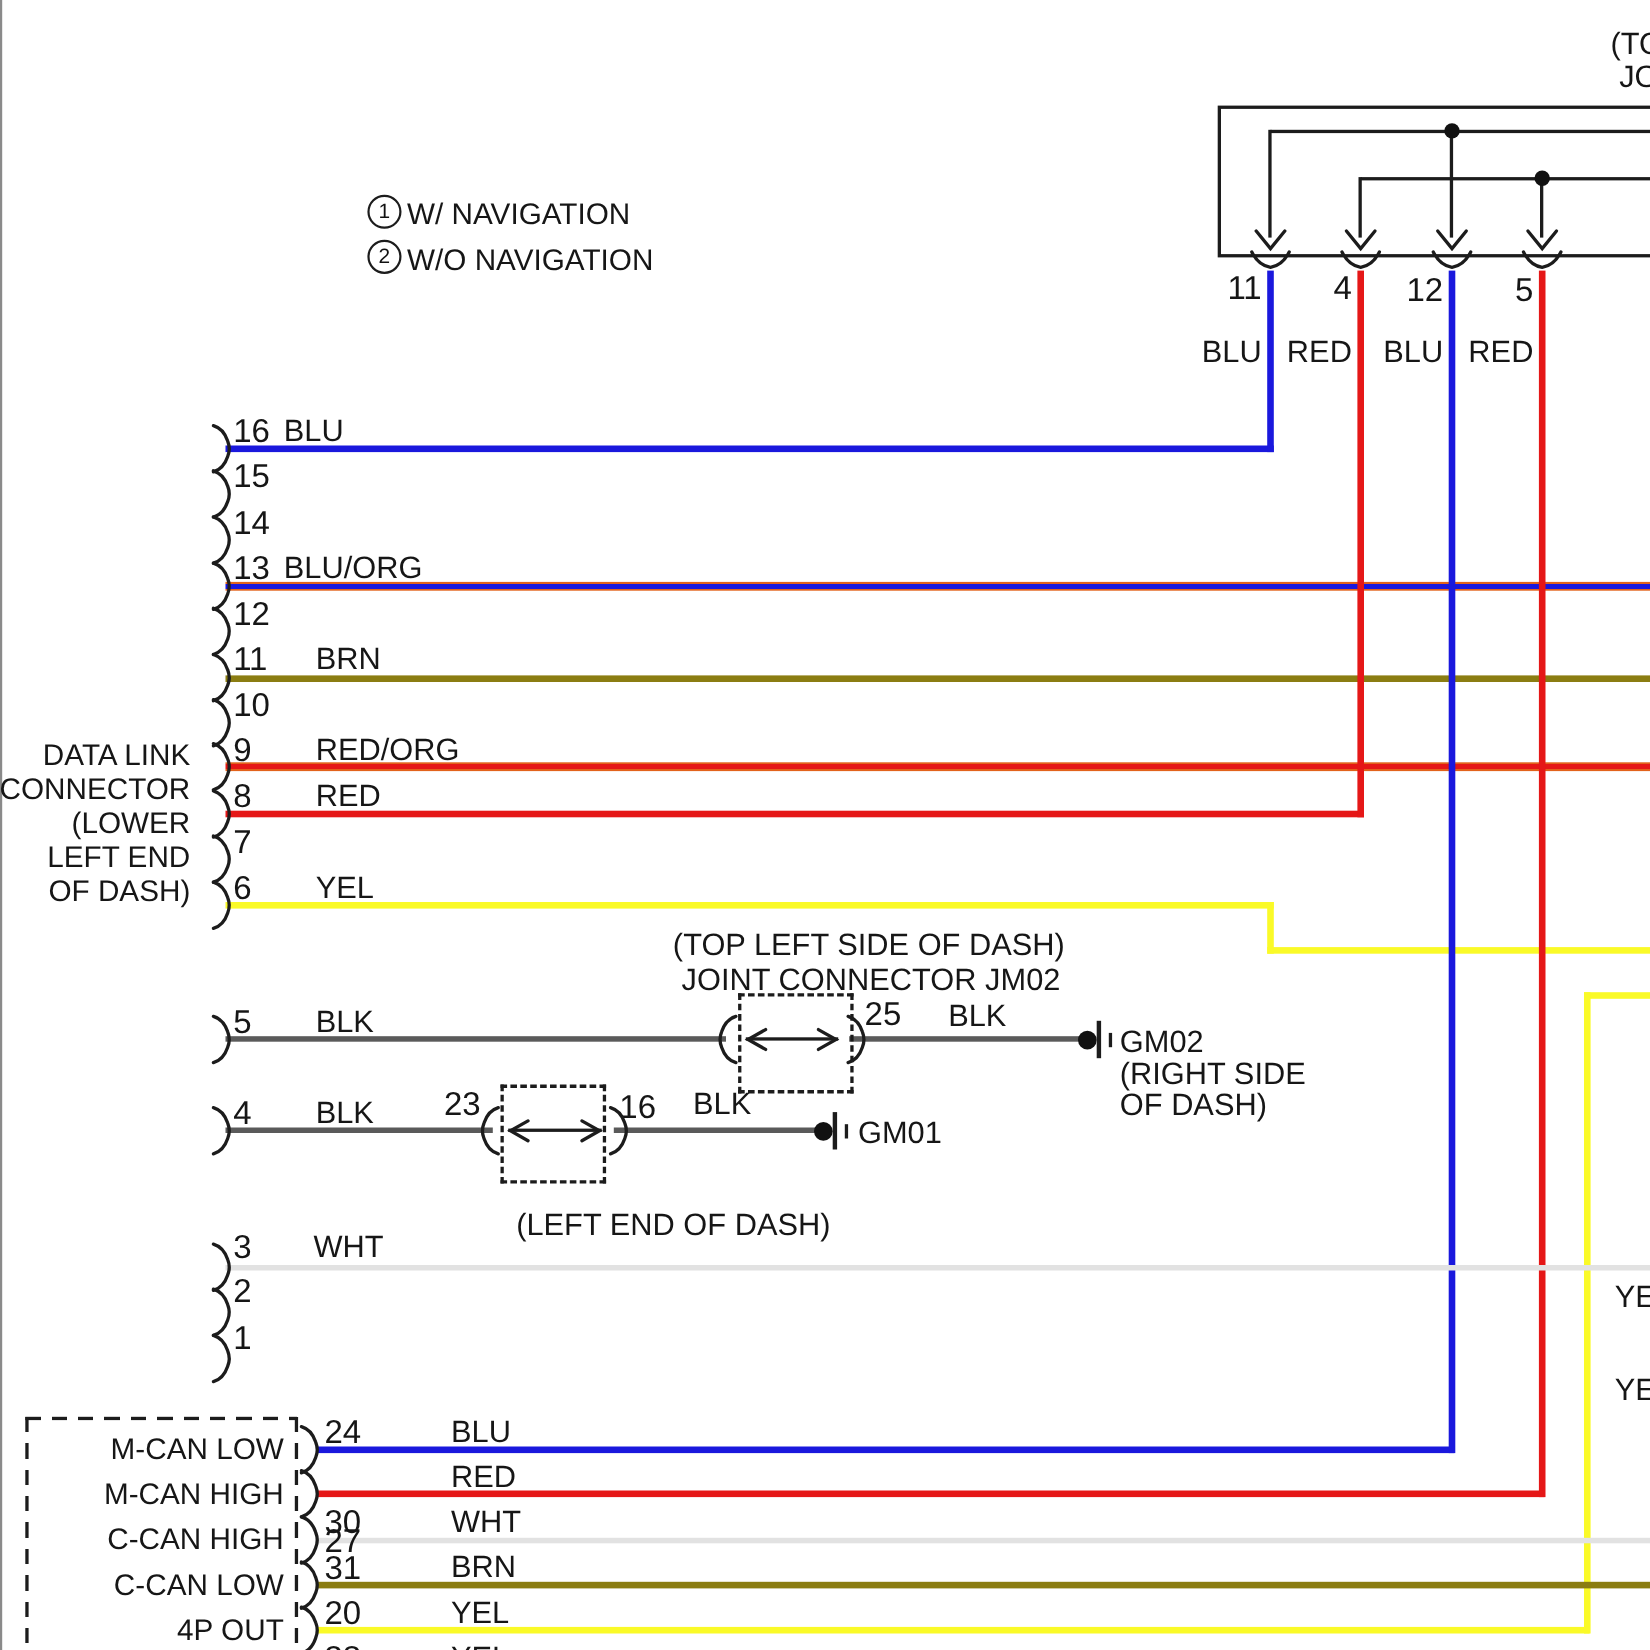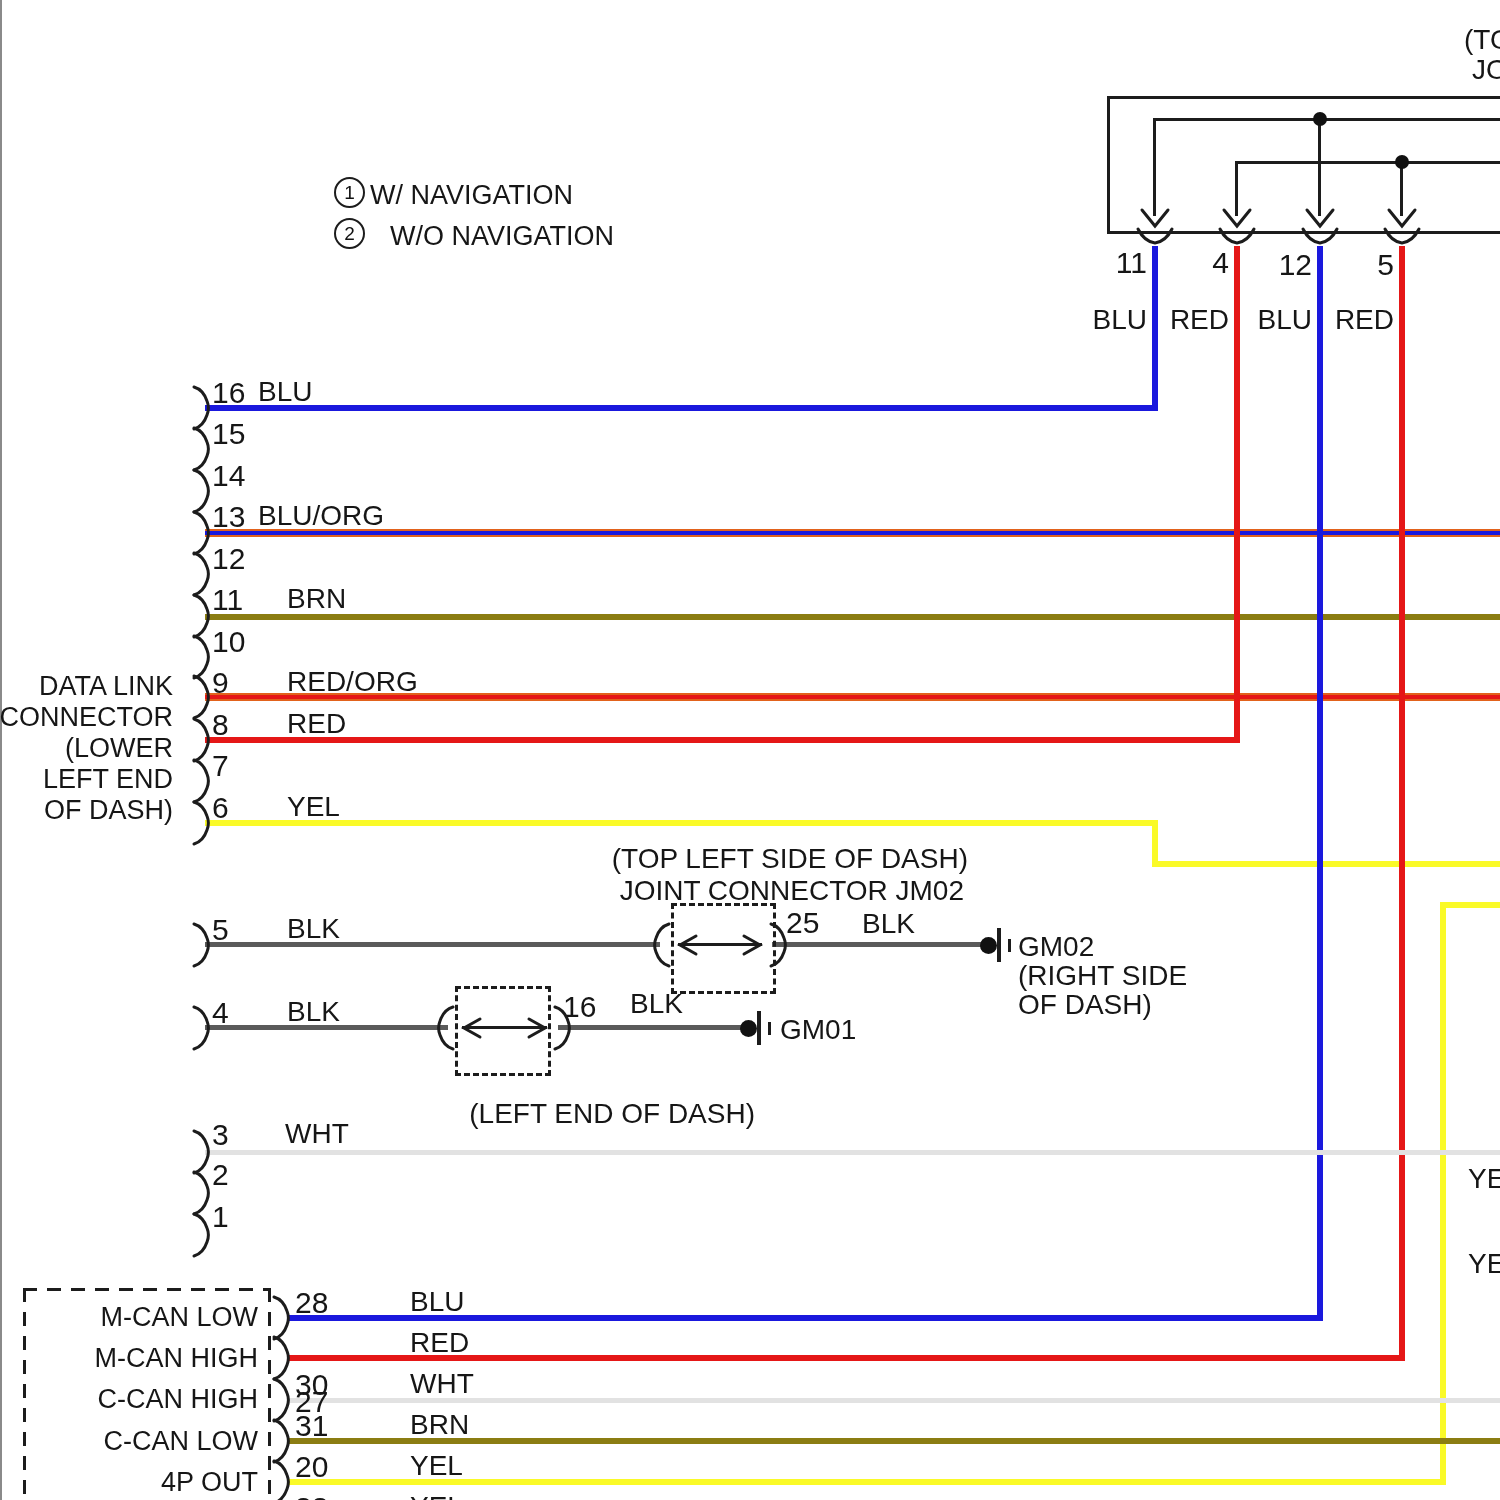--- a/index.html
+++ b/index.html
@@ -62,21 +62,21 @@
     <div class="rect" style="left: 23px; top: 1288px; width: 3px; height: 212px; background: repeating-linear-gradient(rgb(28, 28, 28) 0px, rgb(28, 28, 28) 14px, transparent 14px, transparent 24px);"></div>
     <div class="rect" style="left: 23px; top: 1288px; height: 3px; width: 247px; background: repeating-linear-gradient(to right, rgb(28, 28, 28) 0px, rgb(28, 28, 28) 14px, transparent 14px, transparent 24px);"></div>
     <div class="rect" style="left: 268px; top: 1288px; width: 3px; height: 212px; background: repeating-linear-gradient(rgb(28, 28, 28) 0px, rgb(28, 28, 28) 14px, transparent 14px, transparent 24px);"></div>
     <div class="dotj" style="left: 1313px; top: 112px; width: 14px; height: 14px;"></div>
     <div class="dotj" style="left: 1395px; top: 155px; width: 14px; height: 14px;"></div>
     <div class="dotj" style="left: 979.5px; top: 936.5px; width: 17px; height: 17px;"></div>
     <div class="dotj" style="left: 739.5px; top: 1019.5px; width: 17px; height: 17px;"></div>
     <div class="t" style="top: 24px; font-size: 28px; line-height: 32px; left: 1464px;">(TO</div>
     <div class="t" style="top: 54px; font-size: 28px; line-height: 32px; left: 1472px;">JO</div>
     <div class="t" style="top: 180px; font-size: 27px; line-height: 31px; left: 370px;">W/ NAVIGATION</div>
-    <div class="t" style="top: 221px; font-size: 27px; line-height: 31px; left: 370px; margin-left: 20px;">W/O NAVIGATION</div>
+    <div class="t" style="top: 221px; font-size: 27px; line-height: 31px; left: 370px;">W/O NAVIGATION</div>
     <div class="t r" style="top: 246px; font-size: 30px; line-height: 34px; left: 747px; width: 400px;">11</div>
     <div class="t r" style="top: 246px; font-size: 30px; line-height: 34px; left: 829px; width: 400px;">4</div>
     <div class="t r" style="top: 248px; font-size: 30px; line-height: 34px; left: 912px; width: 400px;">12</div>
     <div class="t r" style="top: 248px; font-size: 30px; line-height: 34px; left: 994px; width: 400px;">5</div>
     <div class="t r" style="top: 304px; font-size: 28px; line-height: 32px; left: 747px; width: 400px;">BLU</div>
     <div class="t r" style="top: 304px; font-size: 28px; line-height: 32px; left: 829px; width: 400px;">RED</div>
     <div class="t r" style="top: 304px; font-size: 28px; line-height: 32px; left: 912px; width: 400px;">BLU</div>
     <div class="t r" style="top: 304px; font-size: 28px; line-height: 32px; left: 994px; width: 400px;">RED</div>
     <div class="t r" style="top: 671px; font-size: 27px; line-height: 31px; left: -227px; width: 400px;">DATA LINK</div>
     <div class="t r" style="top: 702px; font-size: 27px; line-height: 31px; left: -227px; width: 400px;">CONNECTOR</div>
@@ -108,30 +108,31 @@
     <div class="t" style="top: 913px; font-size: 28px; line-height: 32px; left: 287px;">BLK</div>
     <div class="t" style="top: 996px; font-size: 28px; line-height: 32px; left: 287px;">BLK</div>
     <div class="t" style="top: 1118px; font-size: 28px; line-height: 32px; left: 285px;">WHT</div>
     <div class="t c" style="top: 843px; font-size: 28px; line-height: 32px; left: 468px; width: 500px;">(TOP LEFT SIDE OF DASH)</div>
     <div class="t c" style="top: 875px; font-size: 28px; line-height: 32px; left: 464px; width: 500px;">JOINT CONNECTOR JM02</div>
     <div class="t" style="top: 906px; font-size: 30px; line-height: 34px; left: 786px;">25</div>
     <div class="t" style="top: 908px; font-size: 28px; line-height: 32px; left: 862px;">BLK</div>
     <div class="t" style="top: 931px; font-size: 28px; line-height: 32px; left: 1018px;">GM02</div>
     <div class="t" style="top: 960px; font-size: 28px; line-height: 32px; left: 1018px;">(RIGHT SIDE</div>
     <div class="t" style="top: 989px; font-size: 28px; line-height: 32px; left: 1018px;">OF DASH)</div>
+    <div class="t r" style="top: 988px; font-size: 30px; line-height: 34px; left: 37px; width: 400px;">23</div>
     <div class="t" style="top: 990px; font-size: 30px; line-height: 34px; left: 563px;">16</div>
     <div class="t" style="top: 988px; font-size: 28px; line-height: 32px; left: 630px;">BLK</div>
     <div class="t c" style="top: 1098px; font-size: 28px; line-height: 32px; left: 255px; width: 500px;">(LEFT END OF DASH)</div>
     <div class="t" style="top: 1014px; font-size: 28px; line-height: 32px; left: 780px;">GM01</div>
     <div class="t r" style="top: 1302px; font-size: 27px; line-height: 31px; left: -142px; width: 400px;">M-CAN LOW</div>
     <div class="t r" style="top: 1343px; font-size: 27px; line-height: 31px; left: -142px; width: 400px;">M-CAN HIGH</div>
     <div class="t r" style="top: 1384px; font-size: 27px; line-height: 31px; left: -142px; width: 400px;">C-CAN HIGH</div>
     <div class="t r" style="top: 1426px; font-size: 27px; line-height: 31px; left: -142px; width: 400px;">C-CAN LOW</div>
     <div class="t r" style="top: 1467px; font-size: 27px; line-height: 31px; left: -142px; width: 400px;">4P OUT</div>
-    <div class="t" style="top: 1286px; font-size: 30px; line-height: 34px; left: 295px;">28</div>
+    <div class="t" style="top: 1286px; font-size: 30px; line-height: 34px; left: 295px;">24</div>
     <div class="t" style="top: 1385px; font-size: 30px; line-height: 34px; left: 295px;">27</div>
     <div class="t" style="top: 1368px; font-size: 30px; line-height: 34px; left: 295px;">30</div>
     <div class="t" style="top: 1409px; font-size: 30px; line-height: 34px; left: 295px;">31</div>
     <div class="t" style="top: 1450px; font-size: 30px; line-height: 34px; left: 295px;">20</div>
     <div class="t" style="top: 1491px; font-size: 30px; line-height: 34px; left: 295px;">38</div>
     <div class="t" style="top: 1286px; font-size: 28px; line-height: 32px; left: 410px;">BLU</div>
     <div class="t" style="top: 1327px; font-size: 28px; line-height: 32px; left: 410px;">RED</div>
     <div class="t" style="top: 1368px; font-size: 28px; line-height: 32px; left: 410px;">WHT</div>
     <div class="t" style="top: 1409px; font-size: 28px; line-height: 32px; left: 410px;">BRN</div>
     <div class="t" style="top: 1450px; font-size: 28px; line-height: 32px; left: 410px;">YEL</div>

